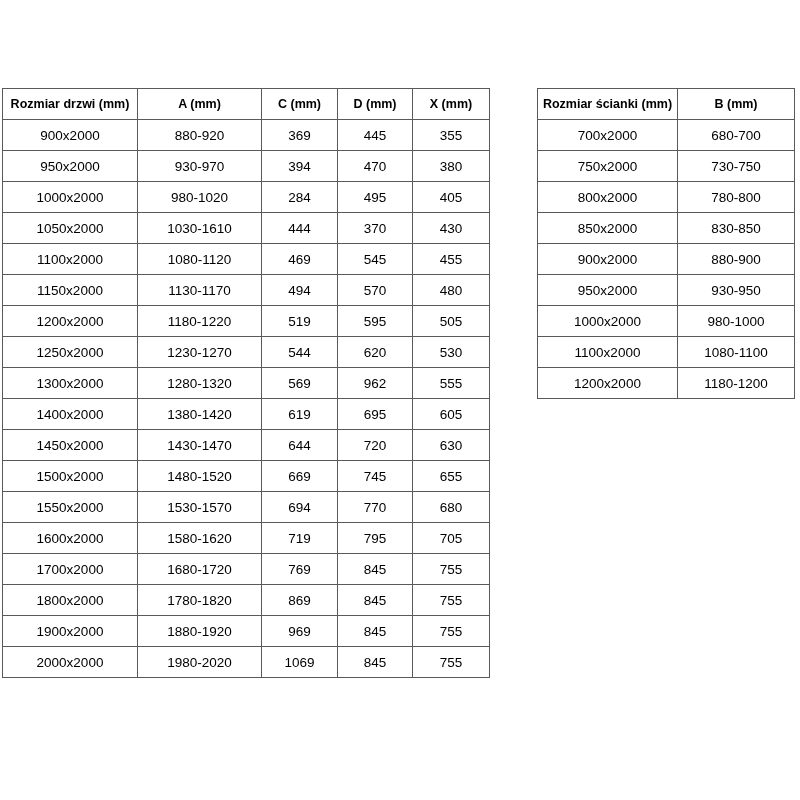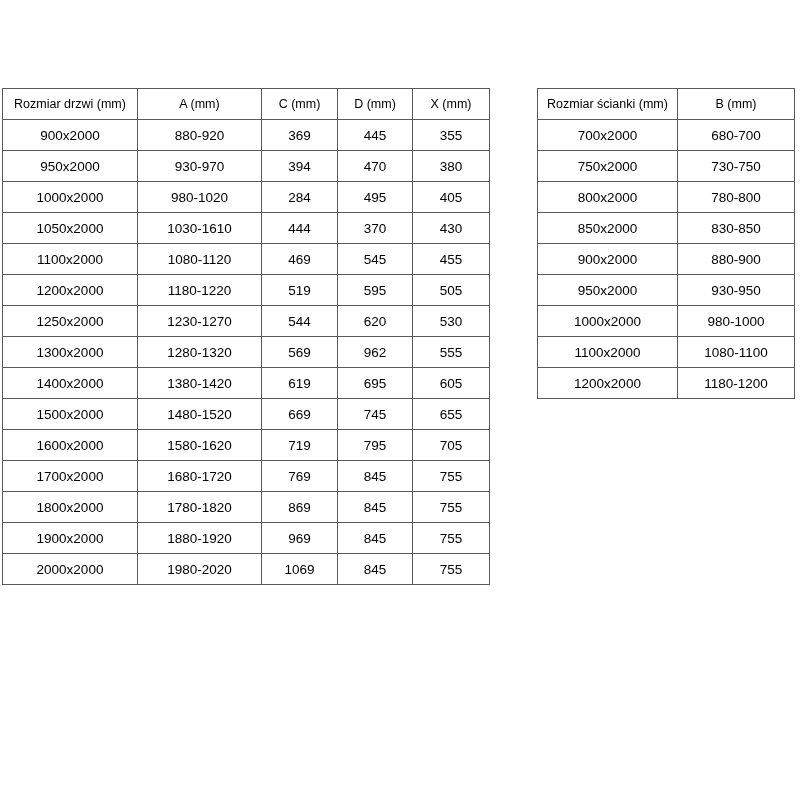--- a/index.html
+++ b/index.html
@@ -29,21 +29,21 @@
   table.spec th,
   table.spec td {
     border: 1px solid #595959;
     text-align: center;
     vertical-align: middle;
     padding: 0 2px;
     overflow: hidden;
     white-space: nowrap;
   }
   table.spec th {
-    font-weight: normal;
+    font-weight: bold;
     font-size: 12.5px;
     height: 30px;
   }
   table.spec td {
     font-weight: normal;
     font-size: 13.5px;
     height: 30px;
   }
   #door-table {
     left: 2px;
@@ -109,20 +109,27 @@
           <td>430</td>
         </tr>
         <tr>
           <td>1100x2000</td>
           <td>1080-1120</td>
           <td>469</td>
           <td>545</td>
           <td>455</td>
         </tr>
         <tr>
+          <td>1150x2000</td>
+          <td>1130-1170</td>
+          <td>494</td>
+          <td>570</td>
+          <td>480</td>
+        </tr>
+        <tr>
           <td>1200x2000</td>
           <td>1180-1220</td>
           <td>519</td>
           <td>595</td>
           <td>505</td>
         </tr>
         <tr>
           <td>1250x2000</td>
           <td>1230-1270</td>
           <td>544</td>
@@ -137,25 +144,39 @@
           <td>555</td>
         </tr>
         <tr>
           <td>1400x2000</td>
           <td>1380-1420</td>
           <td>619</td>
           <td>695</td>
           <td>605</td>
         </tr>
         <tr>
+          <td>1450x2000</td>
+          <td>1430-1470</td>
+          <td>644</td>
+          <td>720</td>
+          <td>630</td>
+        </tr>
+        <tr>
           <td>1500x2000</td>
           <td>1480-1520</td>
           <td>669</td>
           <td>745</td>
           <td>655</td>
+        </tr>
+        <tr>
+          <td>1550x2000</td>
+          <td>1530-1570</td>
+          <td>694</td>
+          <td>770</td>
+          <td>680</td>
         </tr>
         <tr>
           <td>1600x2000</td>
           <td>1580-1620</td>
           <td>719</td>
           <td>795</td>
           <td>705</td>
         </tr>
         <tr>
           <td>1700x2000</td>

